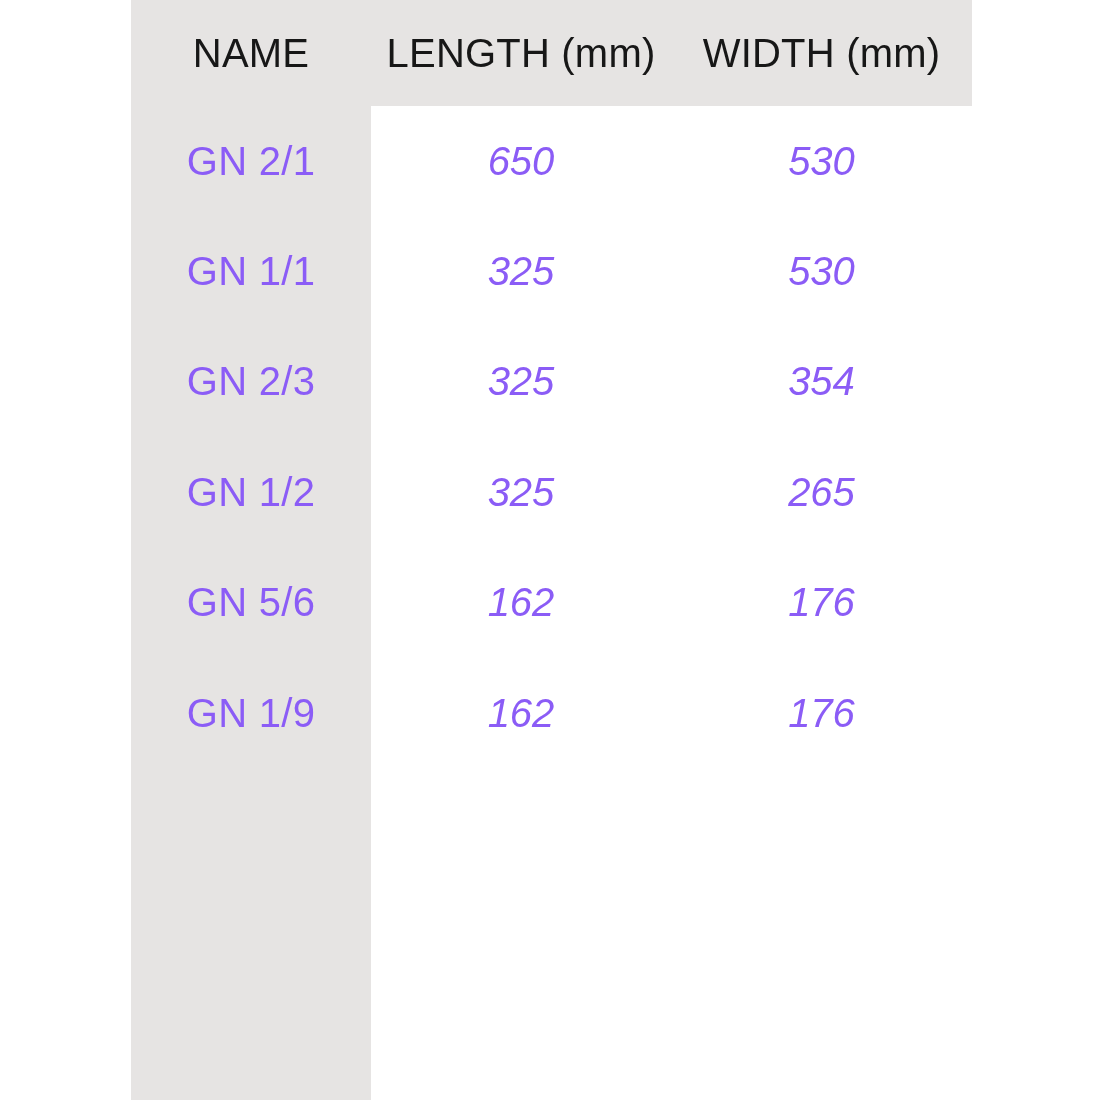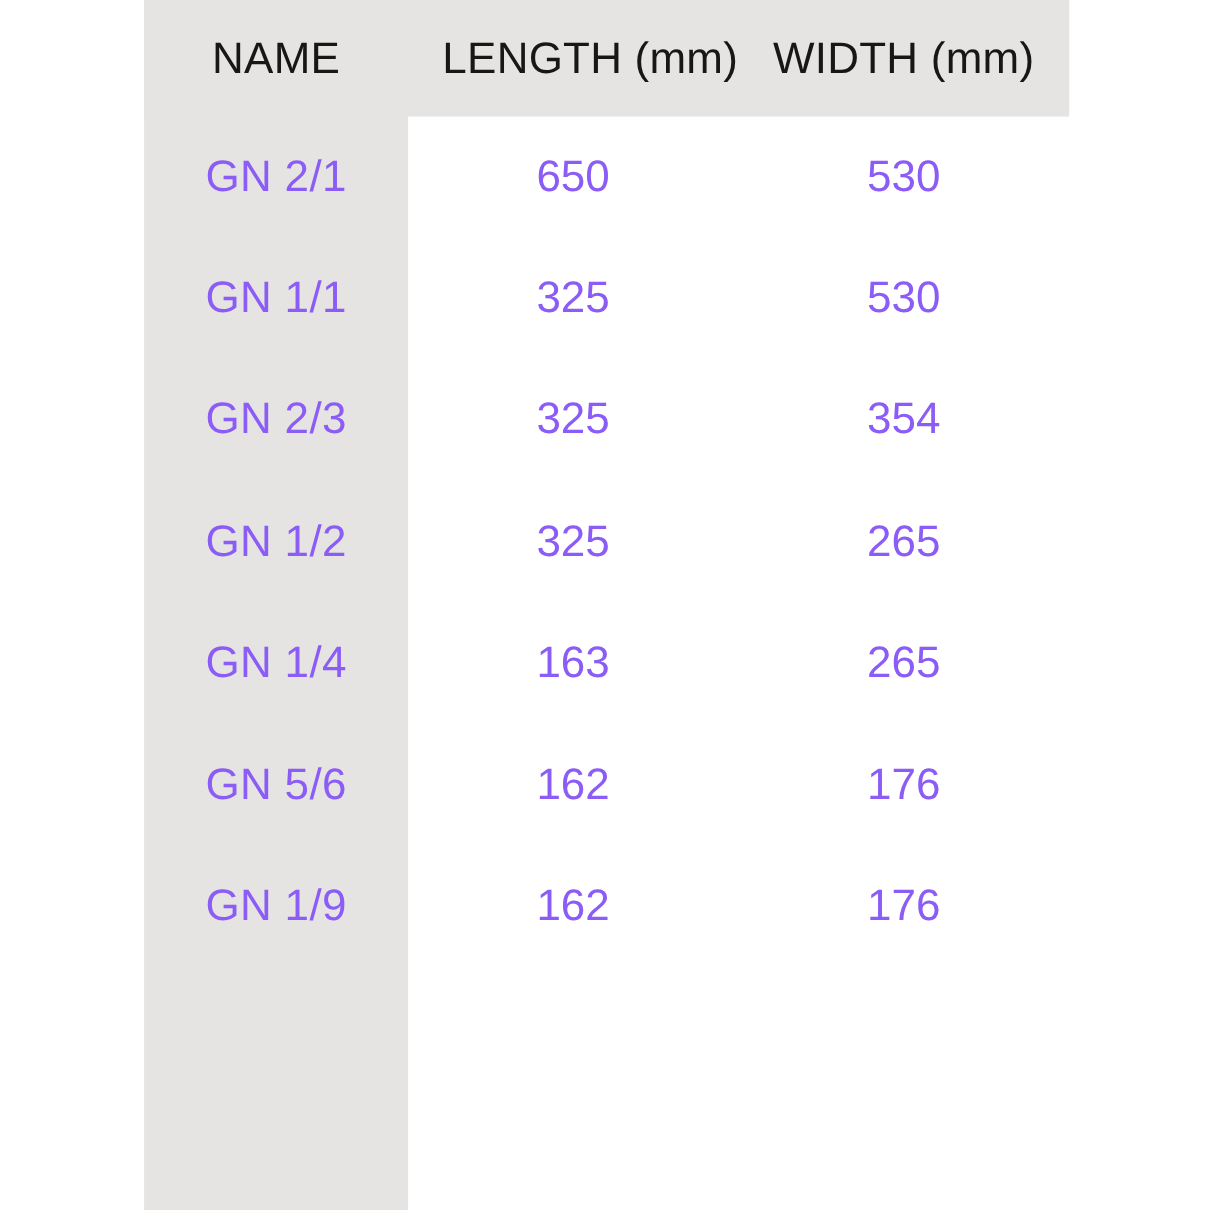--- a/index.html
+++ b/index.html
@@ -56,37 +56,38 @@
   
   #table thead th {
     height: 106px;
     vertical-align: middle;
     font-weight: 400;
     font-size: 40px;
     letter-spacing: 0.2px;
     color: #171717;
   }
   #table thead th.h-name { text-align: center; margin-left: 17px; }
-  #table thead th.h-len  { text-align: right; }
+  #table thead th.h-len  { text-align: center; }
   #table thead th.h-wid  { text-align: center; }
 
   
   #table tbody tr { height: 110.4px; }
   #table tbody td {
     vertical-align: middle;
     font-size: 40px;
     font-weight: 400;
     color: #8b5cf6;
   }
   #table tbody td.cell-name {
     text-align: center;
     letter-spacing: 0.3px;
   }
   #table tbody td.cell-num {
     text-align: center;
+    font-style: italic;
   }
 </style>
 </head>
 <body>
 
 <div id="shade-namecol"></div>
 <div id="shade-header"></div>
 
 <table id="table">
   <colgroup>
@@ -116,25 +117,20 @@
       <td class="cell-name">GN 2/3</td>
       <td class="cell-num">325</td>
       <td class="cell-num">354</td>
     </tr>
     <tr>
       <td class="cell-name">GN 1/2</td>
       <td class="cell-num">325</td>
       <td class="cell-num">265</td>
     </tr>
     <tr>
-      <td class="cell-name">GN 1/4</td>
-      <td class="cell-num">163</td>
-      <td class="cell-num">265</td>
-    </tr>
-    <tr>
       <td class="cell-name">GN 5/6</td>
       <td class="cell-num">162</td>
       <td class="cell-num">176</td>
     </tr>
     <tr>
       <td class="cell-name">GN 1/9</td>
       <td class="cell-num">162</td>
       <td class="cell-num">176</td>
     </tr>
   </tbody>

